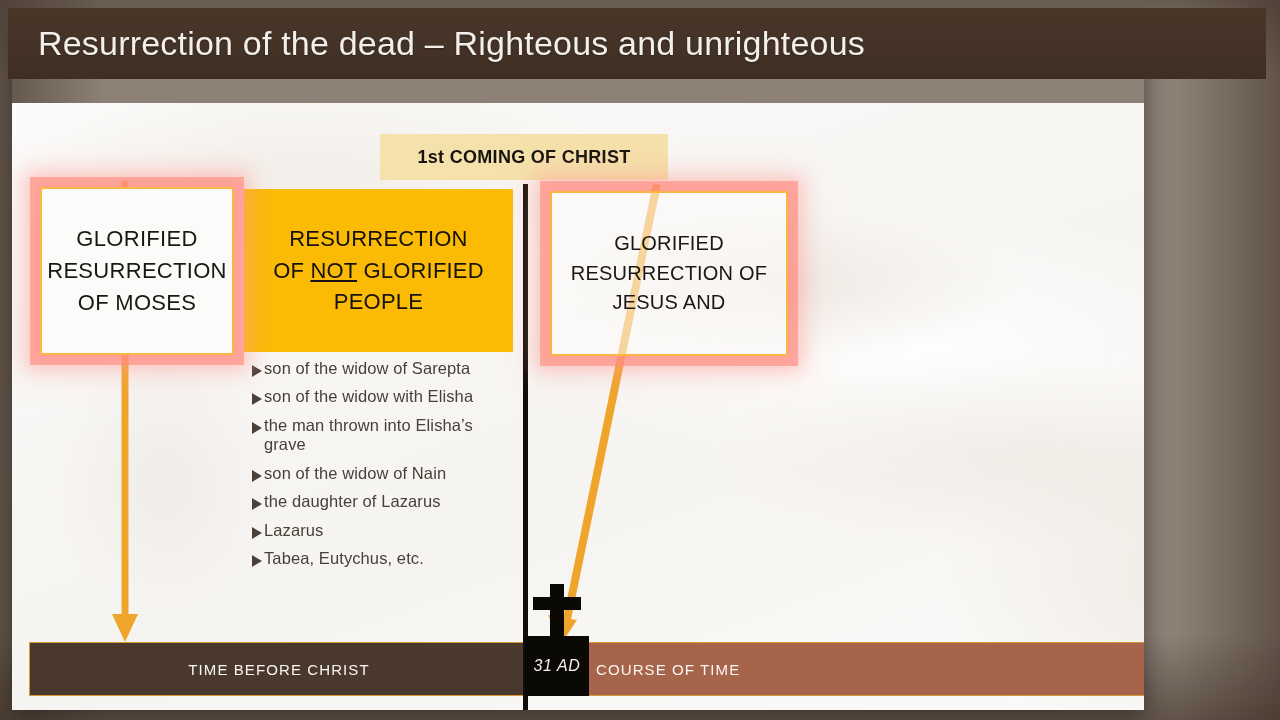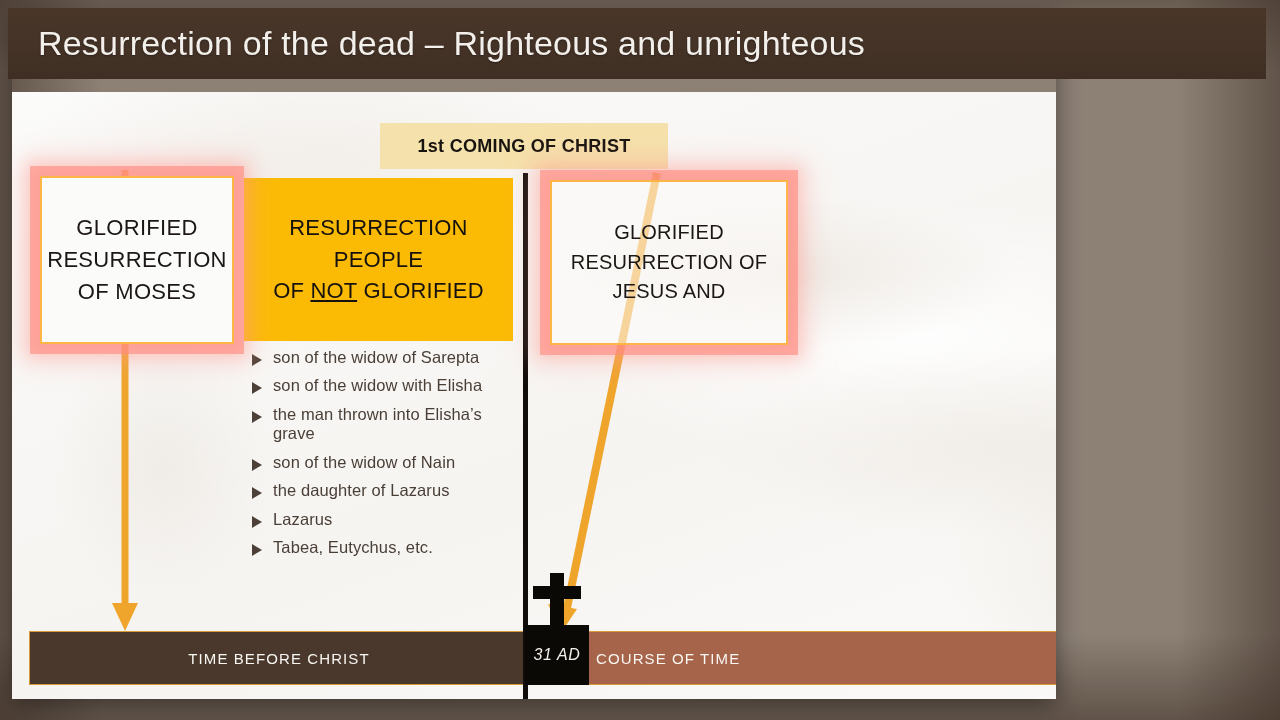--- a/index.html
+++ b/index.html
@@ -22,21 +22,21 @@
     content:"";position:absolute;inset:0;
     background:
       linear-gradient(90deg, rgba(60,45,35,.55) 0%, rgba(60,45,35,0) 8%,
         rgba(60,45,35,0) 92%, rgba(60,45,35,.55) 100%),
       linear-gradient(180deg, rgba(60,45,35,.45) 0%, rgba(60,45,35,0) 10%,
         rgba(60,45,35,0) 88%, rgba(60,45,35,.55) 100%);
   }
 
   
   #slide {
-    position:absolute; left:12px; top:13px; width:1044px; height:686px;
+    position:absolute; left:12px; top:24px; width:1132px; height:686px;
     overflow:hidden;
     box-shadow:0 6px 22px rgba(0,0,0,.45);
   }
   
   #slide-bg{
     position:absolute; left:0; top:79px; width:1258px; height:607px;
     background:
       radial-gradient(ellipse 38% 30% at 24% 12%, rgba(242,238,233,.95), rgba(250,249,247,0) 62%),
       radial-gradient(ellipse 45% 34% at 72% 40%, rgba(255,255,255,.9), rgba(252,251,249,0) 66%),
       radial-gradient(ellipse 30% 40% at 95% 78%, rgba(236,230,222,.8), rgba(250,250,248,0) 70%),
@@ -124,21 +124,21 @@
   #box-jesus .txt{
     font-size:20px; color:#1b1714; line-height:1.48; text-align:center;
     letter-spacing:.2px;
   }
 
   
   #bullets{
     position:absolute; left:240px; top:335px; width:262px; z-index:6;
   }
   .bullet{
-    display:flex; align-items:flex-start; gap:11px;
+    display:flex; align-items:flex-start; gap:2px;
     margin-bottom:9px;
   }
   .bullet .tri{
     flex:0 0 auto; margin-top:6px;
     width:0;height:0;
     border-left:10px solid #4c4038;
     border-top:6px solid transparent;
     border-bottom:6px solid transparent;
   }
   .bullet .btxt{
@@ -214,22 +214,22 @@
     <div class="txt">
       <div>GLORIFIED</div>
       <div>RESURRECTION</div>
       <div>OF MOSES</div>
     </div>
   </div>
 
   <div id="box-notglorified">
     <div class="txt">
       <div>RESURRECTION</div>
+      <div><span>OF </span><u>NOT</u><span> GLORIFIED</span></div>
       <div>PEOPLE</div>
-      <div><span>OF </span><u>NOT</u><span> GLORIFIED</span></div>
     </div>
   </div>
 
   <div id="box-jesus" class="glowbox">
     <div class="txt">
       <div>GLORIFIED</div>
       <div>RESURRECTION OF</div>
       <div>JESUS AND</div>
     </div>
   </div>

